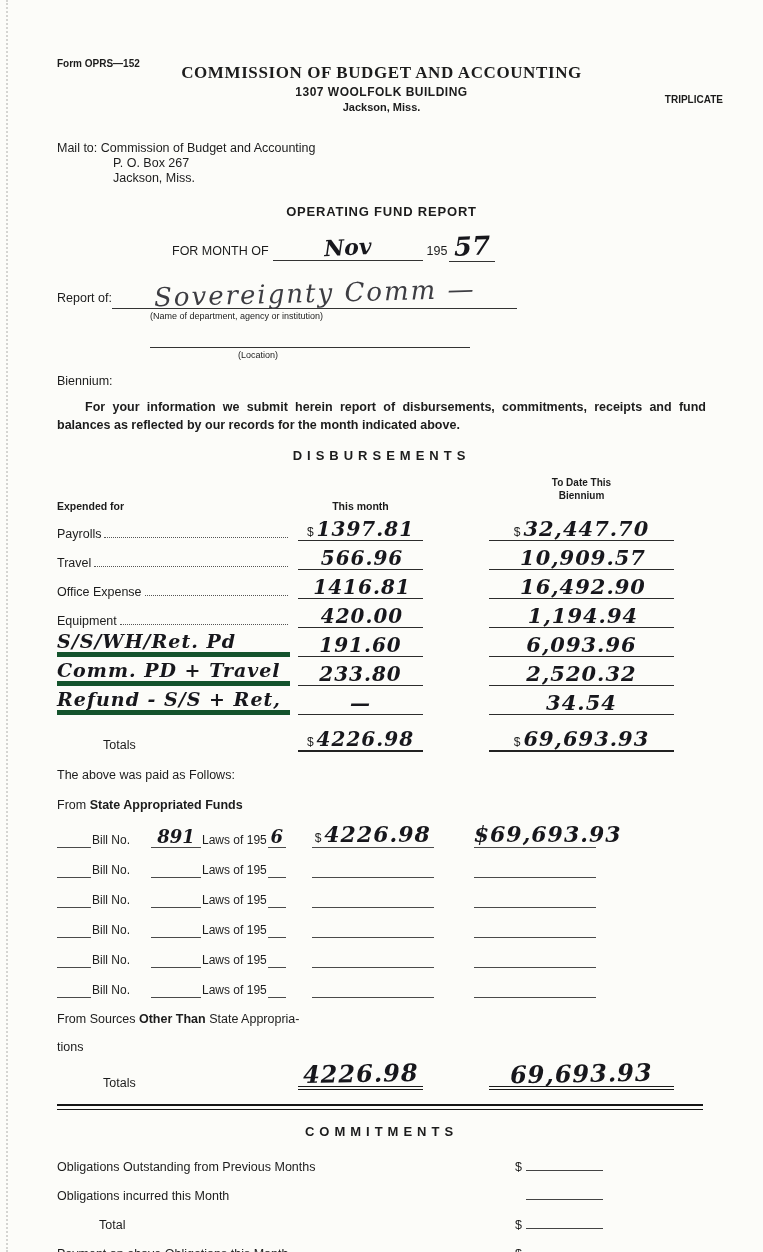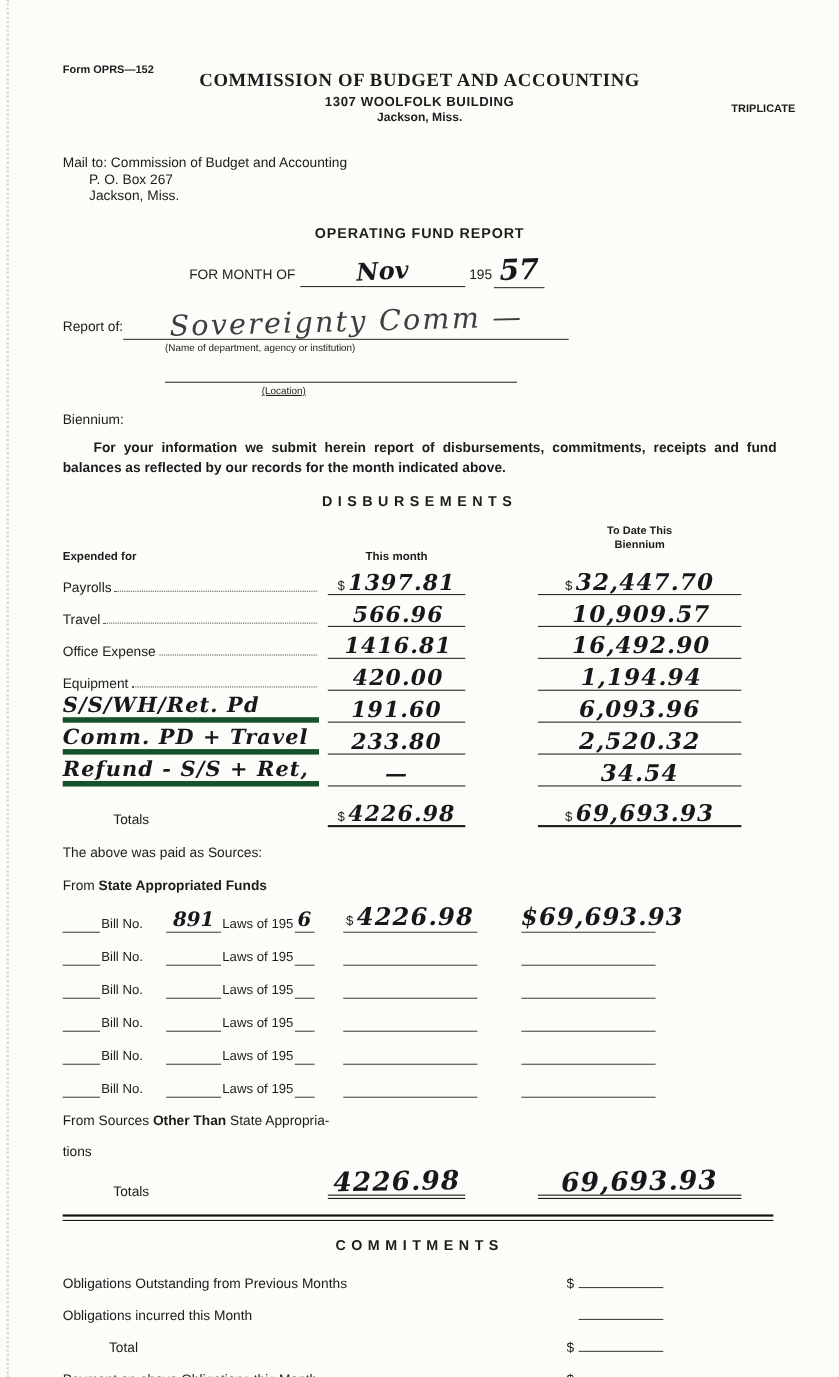--- a/index.html
+++ b/index.html
@@ -15,36 +15,36 @@
 
   .form-no  { position:absolute; left:57px; top:58px; font-size:10px; font-weight:bold; }
   .copy-lbl { position:absolute; right:40px; top:50px; font-size:10px; font-weight:bold;margin-top:44px; }
 
   .letterhead { padding-top:62px; text-align:center; line-height:1.25; }
   .org  { font-family:"Liberation Serif", serif; font-weight:bold; font-size:17px; letter-spacing:.6px; }
   .addr1 { font-weight:bold; font-size:12px; margin-top:2px; letter-spacing:.5px; }
   .addr2 { font-weight:bold; font-size:11px; margin-top:1px; }
 
   .mailto { margin:26px 0 0 57px; line-height:1.2; }
-  .mt-ind { margin-left:24px; }
+  .mt-ind { margin-left:56px; }
 
   .op-title { text-align:center; margin-top:18px; font-weight:bold; font-size:13px; letter-spacing:.8px; }
 
   .for-month { display:flex; align-items:baseline; margin:12px 0 0 172px; }
   .fm-line { width:150px; border-bottom:1px solid #333; text-align:center; margin:0 4px; }
   .hw-month { font-size:22px; transform:rotate(-3deg); }
   .fm-year { width:46px; border-bottom:1px solid #333; text-align:center; margin-left:2px; }
   .hw-year  { font-size:26px; transform:rotate(-2deg); }
 
   .report-of { display:flex; align-items:baseline; margin:16px 0 0 57px; }
   .ro-line { width:405px; border-bottom:1px solid #333; text-align:center; }
   .hw-roval { font-size:26px; color:#3d3d42; font-weight:500; transform:rotate(-1.5deg); letter-spacing:2px; }
   .ro-caption { margin:2px 0 0 150px; font-size:9px; }
   .loc-line { width:320px; height:12px; margin:14px 0 0 150px; border-bottom:1px solid #333; }
-  .loc-caption { margin:2px 0 0 238px; font-size:9px;text-decoration:underline; }
+  .loc-caption { margin:2px 0 0 238px; font-size:9px; }
 
   .salutation { margin:14px 0 0 57px; }
   .body-par { margin:10px 57px 0 57px; line-height:1.45; text-indent:28px; text-align:justify;font-weight:bold; }
 
   .sec-title { text-align:center; margin-top:14px; font-weight:bold; font-size:13px; letter-spacing:5px; }
 
   
   .grid5 { display:grid; grid-template-columns:233px 8px 125px 66px 185px; margin:0 0 0 57px; align-items:end; }
   .cols-hdr { margin-top:14px; }
   .col-exp { font-size:10.5px; font-weight:bold; }
@@ -220,21 +220,21 @@
   </div>
 
   <div class="grid5 d-row totals-row">
     <div class="totals-lbl">Totals</div>
       <div></div>
     <div class="amt amt-total"><span class="dol">$</span><span class="hw hw-m">4226.98</span></div>
       <div></div>
     <div class="amt amt-total"><span class="dol">$</span><span class="hw hw-b">69,693.93</span></div>
   </div>
 
-  <div class="paid-intro">The above was paid as Sources:</div>
+  <div class="paid-intro">The above was paid as Follows:</div>
   <div class="from-state">
     <span>From</span>
     <span class="b">State Appropriated Funds</span>
   </div>
 
   <div class="bill-rows">
     <div class="bill-row">
       <span class="ul u-lead"></span>
       <span class="bl-txt">Bill No.</span>
       <span class="ul u-billno"><span class="hw hw-bill">891</span></span>

